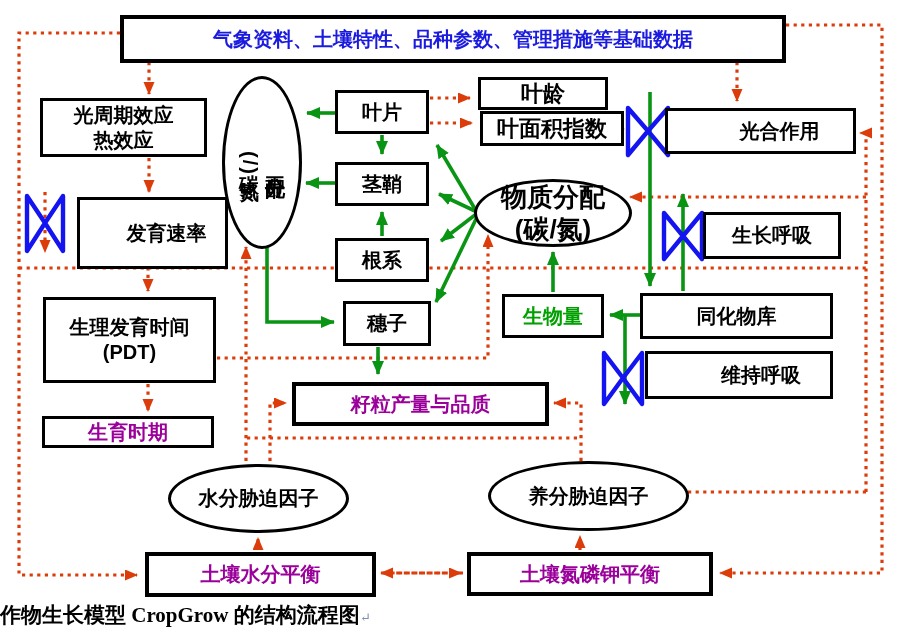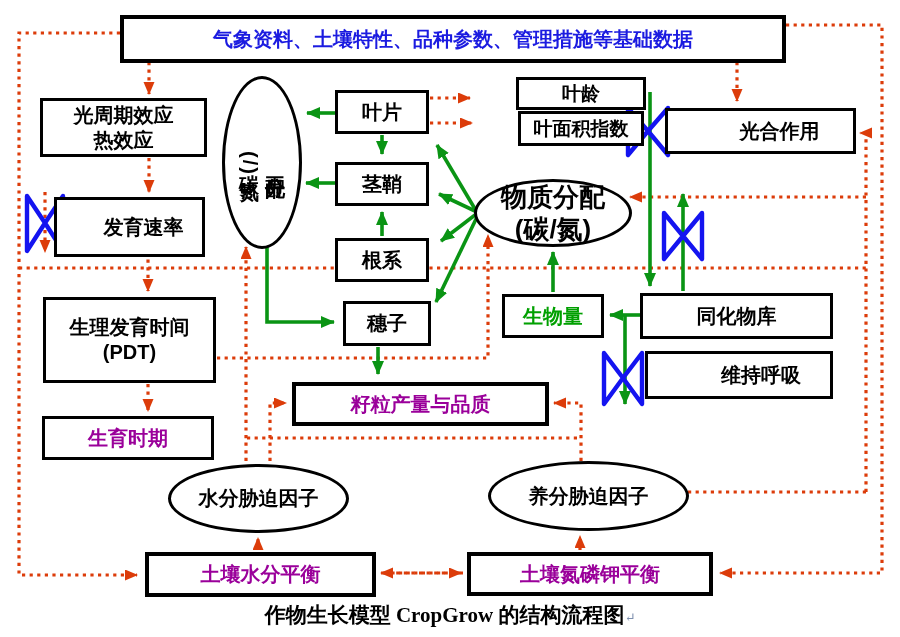--- a/index.html
+++ b/index.html
@@ -8,25 +8,25 @@
   #wires{position:absolute;left:0;top:0;z-index:1;}
   .node{position:absolute;z-index:2;background:#fff;border:3px solid #000;
         display:flex;align-items:center;justify-content:center;text-align:center;
         box-sizing:border-box;font-weight:bold;color:#000;font-size:20px;line-height:1.25;
         white-space:pre-line;}
   .b4{border-width:4px;}
   .ellipse{border-radius:50%;}
   .blue-t{color:#1b1be0;}
   .purple-t{color:#9a009a;}
   .green-t{color:#00a000;}
-  .small-t{font-size:19px;margin-left:38px;}
+  .small-t{font-size:22px;}
   .vtxt{writing-mode:vertical-rl;text-orientation:mixed;font-weight:bold;font-size:20px;
         letter-spacing:1px;}
   .vwrap{display:flex;flex-direction:row;align-items:center;justify-content:center;gap:1px;}
-  #caption{position:absolute;left:0;top:601px;width:900px;text-align:center;z-index:2;
+  #caption{position:absolute;left:0;top:601px;width:900px;z-index:2;
            font-family:"Liberation Serif","DejaVu Serif",serif;font-weight:bold;
            font-size:21px;color:#000;}
   #caption .ret{font-size:13px;color:#7d8fae;font-weight:normal;vertical-align:baseline;}
 </style>
 </head>
 <body>
 
 <div id="stage">
 
   <svg id="wires" width="900" height="637" viewBox="0 0 900 637">
@@ -94,30 +94,30 @@
 
   <div class="node b4 blue-t" style="left:120px;top:15px;width:666px;height:48px;">
     <span>气象资料、土壤特性、品种参数、管理措施等基础数据</span>
   </div>
 
   <div class="node" style="left:40px;top:98px;width:167px;height:59px;">
     <span>光周期效应
 热效应</span>
   </div>
 
-  <div class="node" style="left:54px;top:197px;width:151px;height:60px;padding-left:28px;">
+  <div class="node" style="left:77px;top:197px;width:151px;height:72px;padding-left:28px;">
     <span>发育速率</span>
   </div>
 
   <div class="node" style="left:43px;top:297px;width:173px;height:86px;">
     <span>生理发育时间
 (PDT)</span>
   </div>
 
-  <div class="node purple-t" style="left:42px;top:416px;width:172px;height:44px;align-items:center;">
+  <div class="node purple-t" style="left:42px;top:416px;width:172px;height:32px;align-items:center;">
     <span>生育时期</span>
   </div>
 
   <div class="node ellipse vwrap" style="left:222px;top:76px;width:80px;height:173px;">
     <span class="vtxt">(碳/氮)</span>
     <span class="vtxt">再分配</span>
   </div>
 
   <div class="node" style="left:335px;top:90px;width:94px;height:44px;">
     <span>叶片</span>
@@ -132,33 +132,36 @@
   </div>
 
   <div class="node" style="left:343px;top:301px;width:88px;height:45px;">
     <span>穗子</span>
   </div>
 
   <div class="node small-t" style="left:478px;top:77px;width:130px;height:33px;">
     <span>叶龄</span>
   </div>
 
-  <div class="node small-t" style="left:480px;top:111px;width:126px;height:35px;">
+  <div class="node small-t" style="left:480px;top:111px;width:144px;height:35px;">
     <span>叶面积指数</span>
   </div>
 
   <div class="node" style="left:665px;top:108px;width:191px;height:46px;padding-left:38px;">
     <span>光合作用</span>
   </div>
 
   <div class="node ellipse" style="left:474px;top:179px;width:158px;height:68px;font-size:26px;">
     <span>物质分配
 (碳/氮)</span>
   </div>
 
+  <div class="node" style="left:703px;top:212px;width:138px;height:47px;">
+    <span>生长呼吸</span>
+  </div>
 
   <div class="node green-t" style="left:502px;top:294px;width:102px;height:44px;">
     <span>生物量</span>
   </div>
 
   <div class="node" style="left:640px;top:293px;width:193px;height:46px;">
     <span>同化物库</span>
   </div>
 
   <div class="node" style="left:645px;top:351px;width:188px;height:48px;padding-left:44px;">

